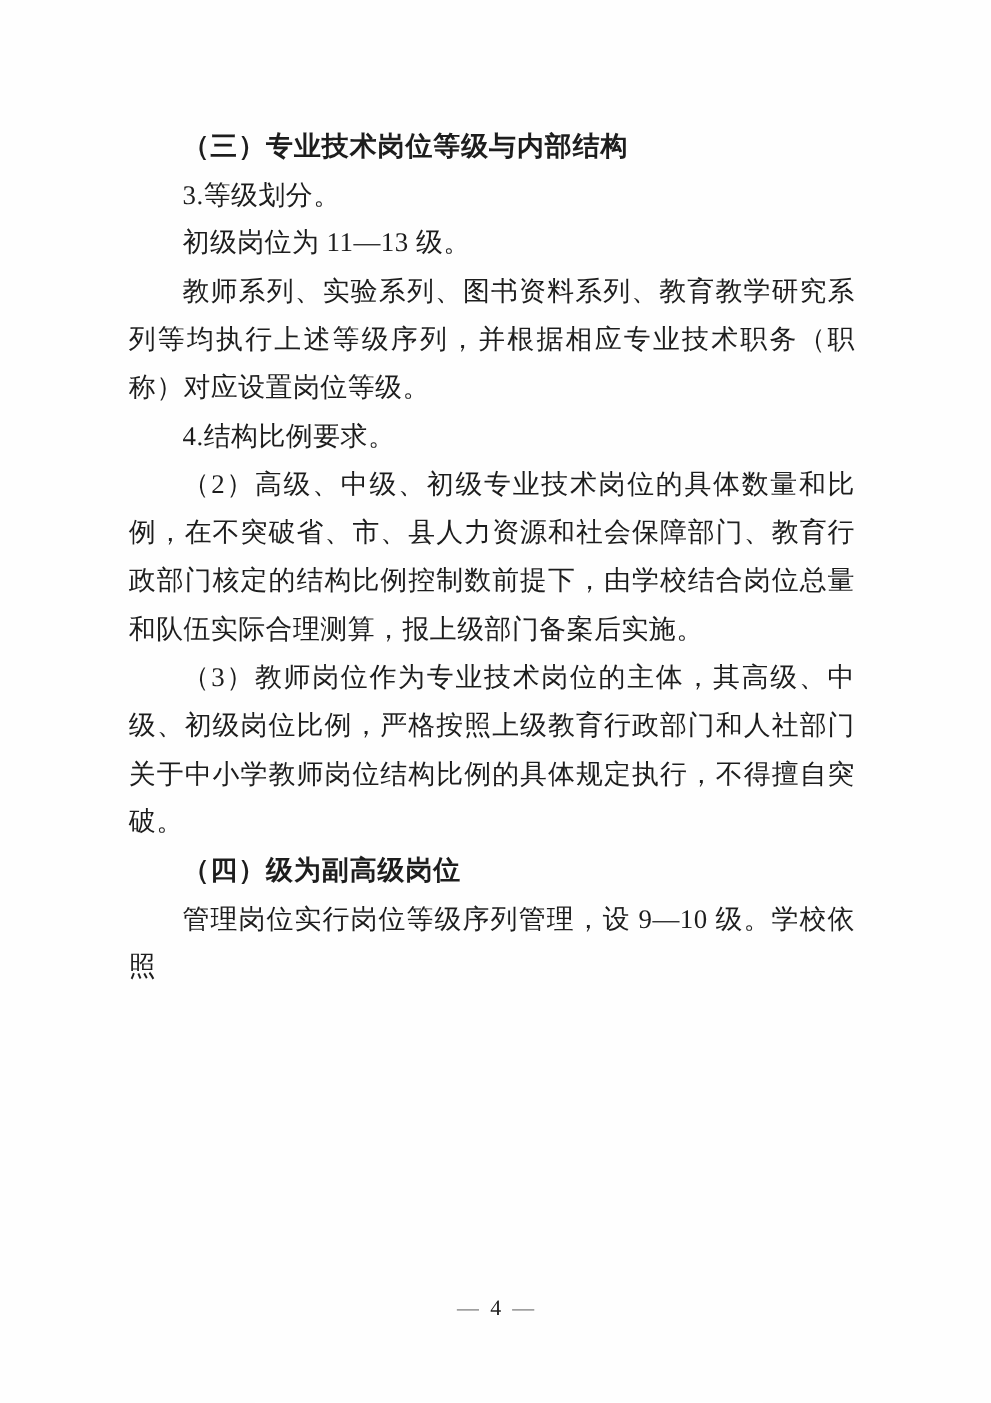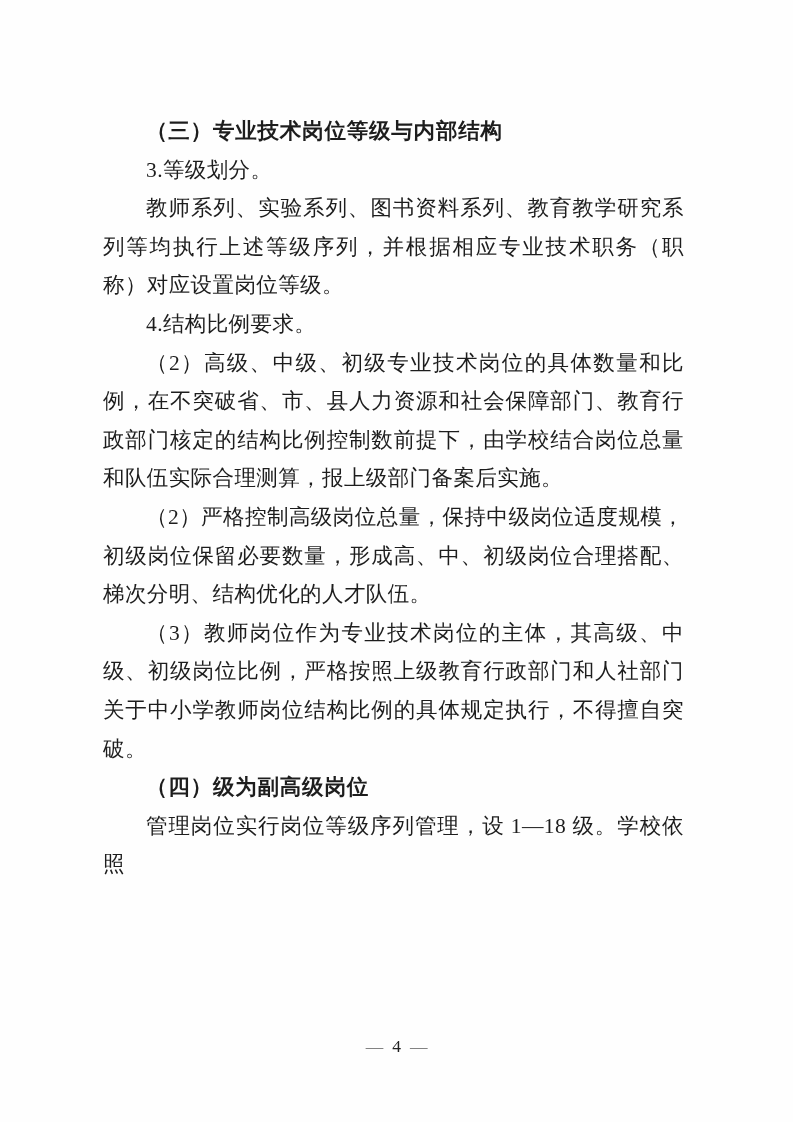--- a/index.html
+++ b/index.html
@@ -12,21 +12,21 @@
     width: 793px;
     height: 1122px;
     background: #fefefe;
     overflow: hidden;
     font-family: "Liberation Serif", "DejaVu Serif", serif;
     color: #1d1d1d;
   }
   .content {
     position: absolute;
     left: 103px;
-    top: 112px;
+    top: 98px;
     width: 581px;
   }
   p.para {
     margin: 0;
     font-size: 21.5px;
     line-height: 38.6px;
     text-align: justify;
     text-justify: inter-ideograph;
     text-indent: 2em;
     letter-spacing: 0.4px;
@@ -56,24 +56,24 @@
     color: #222222;
   }
 </style>
 </head>
 <body>
 
 <div class="page">
   <div class="content">
       <p class="para heading">（三）专业技术岗位等级与内部结构</p>
       <p class="para">3.等级划分。</p>
+      <p class="para">初级岗位为 11—13 级。</p>
       <p class="para">教师系列、实验系列、图书资料系列、教育教学研究系列等均执行上述等级序列，并根据相应专业技术职务（职称）对应设置岗位等级。</p>
       <p class="para">4.结构比例要求。</p>
       <p class="para">（2）高级、中级、初级专业技术岗位的具体数量和比例，在不突破省、市、县人力资源和社会保障部门、教育行政部门核定的结构比例控制数前提下，由学校结合岗位总量和队伍实际合理测算，报上级部门备案后实施。</p>
-      <p class="para">（2）严格控制高级岗位总量，保持中级岗位适度规模，初级岗位保留必要数量，形成高、中、初级岗位合理搭配、梯次分明、结构优化的人才队伍。</p>
       <p class="para">（3）教师岗位作为专业技术岗位的主体，其高级、中级、初级岗位比例，严格按照上级教育行政部门和人社部门关于中小学教师岗位结构比例的具体规定执行，不得擅自突破。</p>
       <p class="para heading">（四）级为副高级岗位</p>
-      <p class="para">管理岗位实行岗位等级序列管理，设 1—18 级。学校依照</p>
+      <p class="para">管理岗位实行岗位等级序列管理，设 9—10 级。学校依照</p>
     </div>
   <div class="footer">
     <span class="dash">—</span><span class="num">4</span><span class="dash">—</span>
   </div>
 </div>
 
 </body></html>

